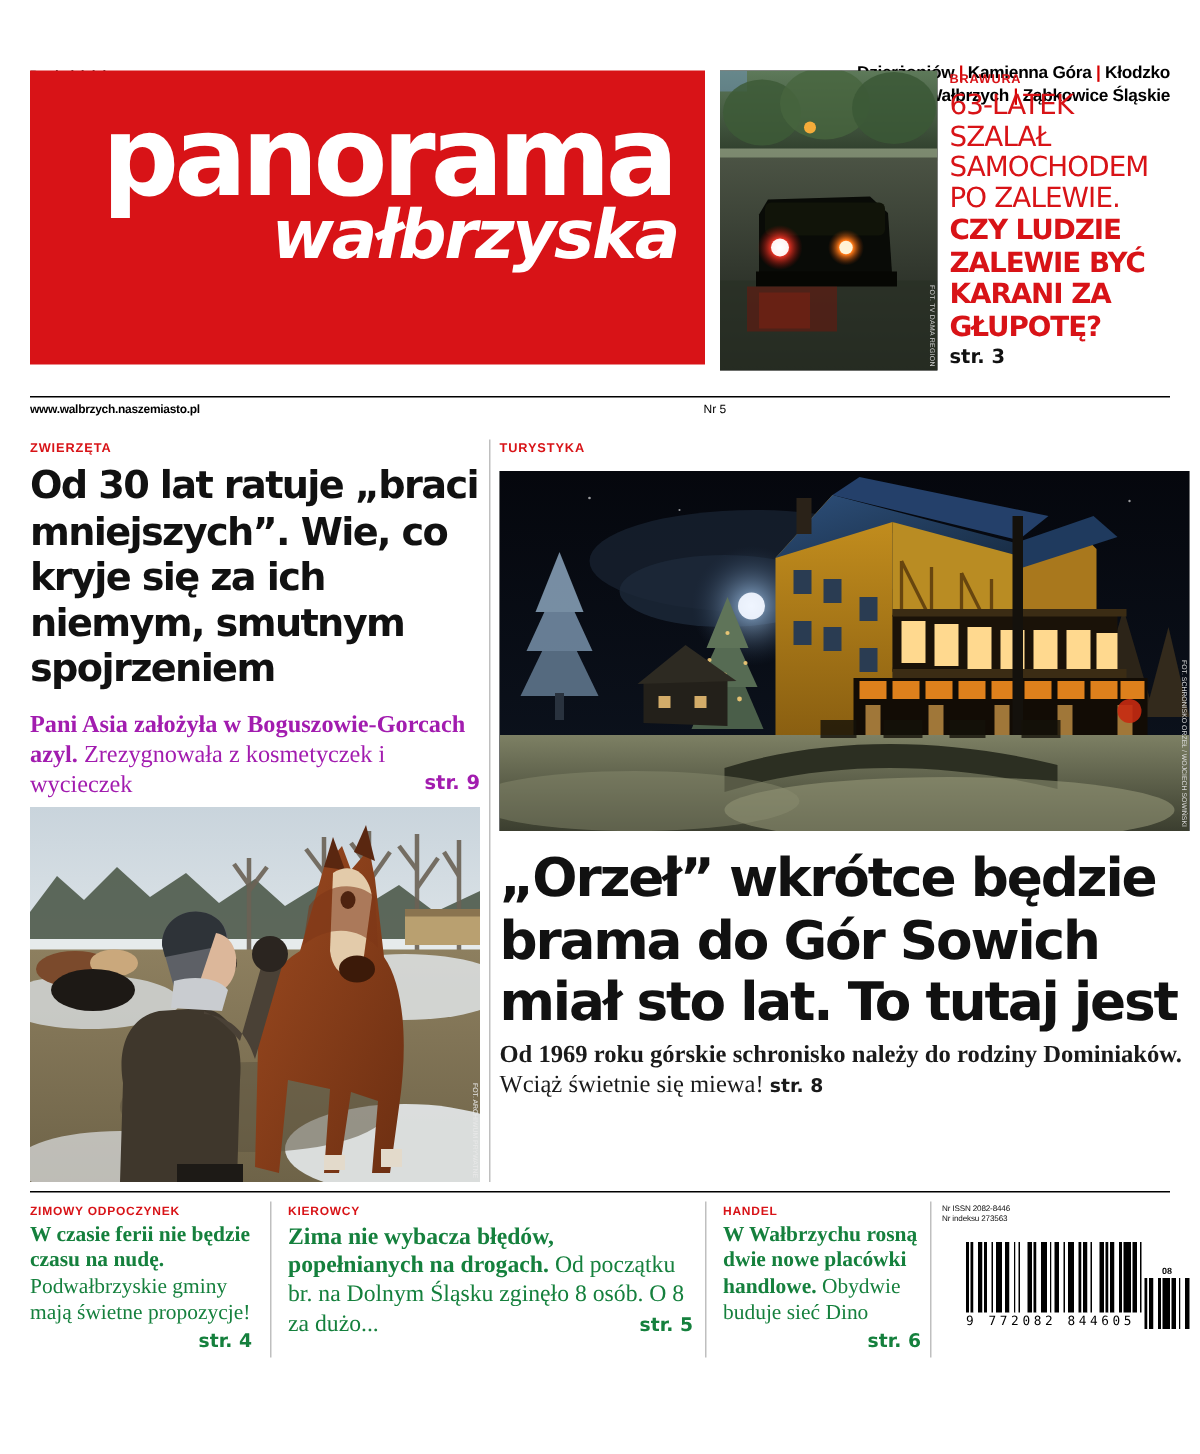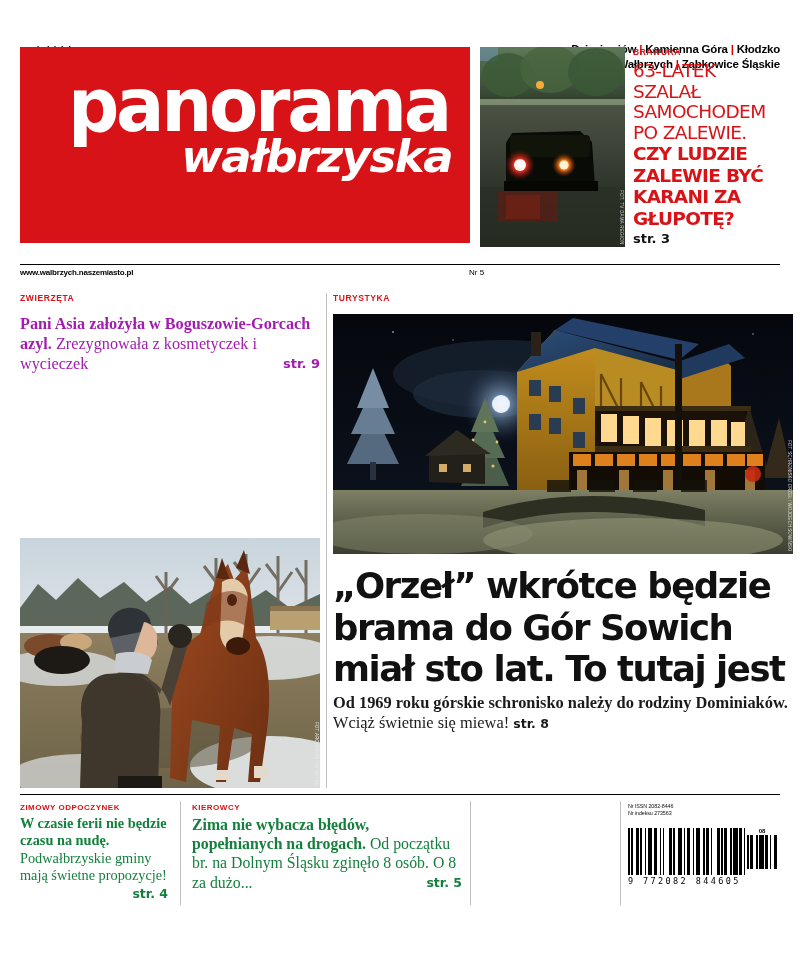--- a/index.html
+++ b/index.html
@@ -160,21 +160,21 @@
   }
   .brief .txt b{font-weight:bold;}
   .brief .str{font-family:"DejaVu Sans",sans-serif;font-weight:bold;font-size:12.5px;}
   .brief.wide .txt{font-size:15.8px;line-height:19.2px;}
 
   .vrule{position:absolute;width:1px;background:#bfbfbf;}
 
   
   .barcode-area{position:absolute;left:608px;top:8px;width:172px;}
   .issn{font-size:5.4px;line-height:7px;color:#111;letter-spacing:-0.1px;}
-  .bc-wrap{position:relative;margin-top:11px;display:flex;align-items:flex-start;gap:2px;}
+  .bc-wrap{position:relative;margin-top:11px;display:flex;align-items:flex-end;gap:2px;margin-left:16px;}
   .bc{height:47px;display:flex;align-items:stretch;}
   .bc i{display:block;background:#000;height:100%;}
   .bc-digits{font-size:8.5px;letter-spacing:2.4px;margin-top:1px;font-family:"DejaVu Sans Mono",monospace;}
   .bc-small{display:flex;flex-direction:column;align-items:center;}
   .bc-small .num{font-size:6px;font-weight:bold;margin-bottom:1px;}
 </style>
 </head>
 <body>
 
 <div class="page">
@@ -281,20 +281,21 @@
     <div class="url">www.walbrzych.naszemiasto.pl</div>
     <div class="nr">Nr 5</div>
   </div>
 
   <div class="main">
 
     <div class="colrule" style="left:306px;height:495px;"></div>
 
     <div class="leftcol">
       <div class="kicker-label">ZWIERZĘTA</div>
+      <div class="lead-h">Od 30 lat ratuje „braci mniejszych”. Wie, co kryje się za ich niemym, smutnym spojrzeniem</div>
       <div class="lead-deck">
         <b>Pani Asia założyła w Boguszowie-Gorcach azyl.</b>
         <span>Zrezygnowała z kosmetyczek i wycieczek</span>
         <span class="str" style="float:right;">str. 9</span>
       </div>
     </div>
 
     <div class="horse-photo">
       <svg width="300" height="250" viewBox="0 0 300 250">
         <defs>
@@ -553,20 +554,28 @@
 
     <div class="brief wide" style="left:172px;width:270px;">
       <div class="kick">KIEROWCY</div>
       <div class="txt">
         <b>Zima nie wybacza błędów, popełnianych na drogach.</b>
         <span>Od początku br. na Dolnym Śląsku zginęło 8 osób. O 8 za dużo...</span>
         <span class="str" style="float:right;">str. 5</span>
       </div>
     </div>
 
+    <div class="brief" style="left:462px;width:132px;">
+      <div class="kick">HANDEL</div>
+      <div class="txt">
+        <b>W Wałbrzychu rosną dwie nowe placówki handlowe.</b>
+        <span>Obydwie buduje sieć Dino</span>
+        <span class="str" style="float:right;">str. 6</span>
+      </div>
+    </div>
 
     <div class="barcode-area">
       <div class="issn">Nr ISSN 2082-8446</div>
       <div class="issn">Nr indeksu 273563</div>
       <div class="bc-wrap">
         <div>
           <div class="bc">
             <i style="width:1.5px"></i>
               <i style="width:1.5px;background:#fff"></i>
               <i style="width:1.5px"></i>

